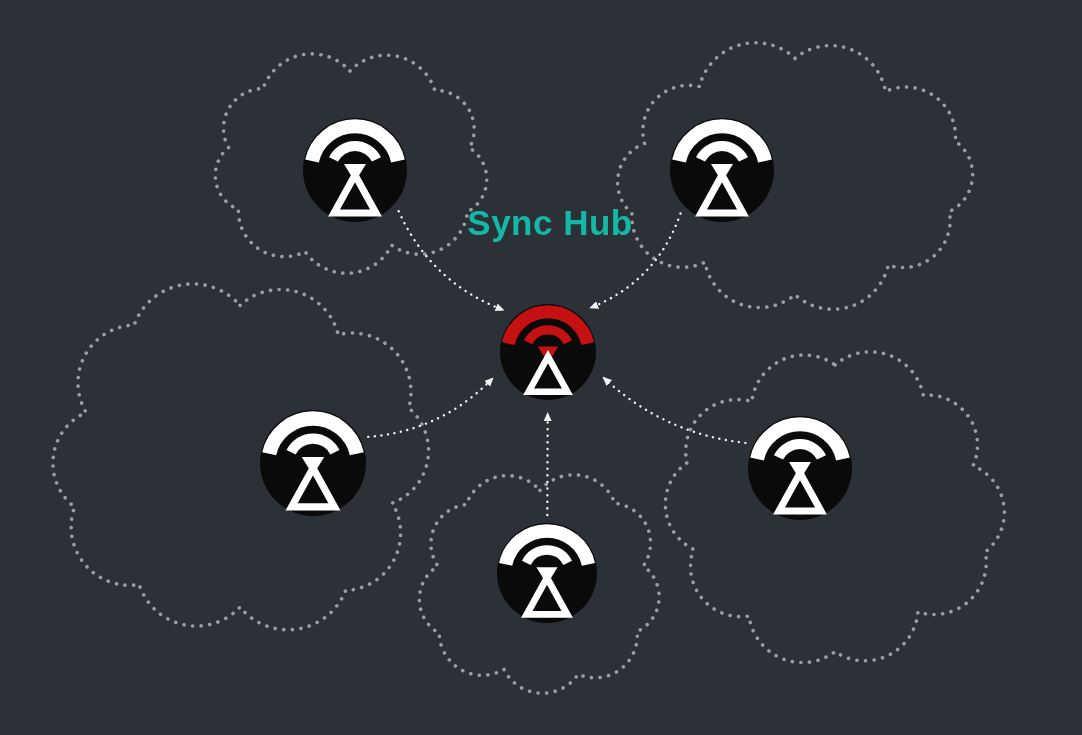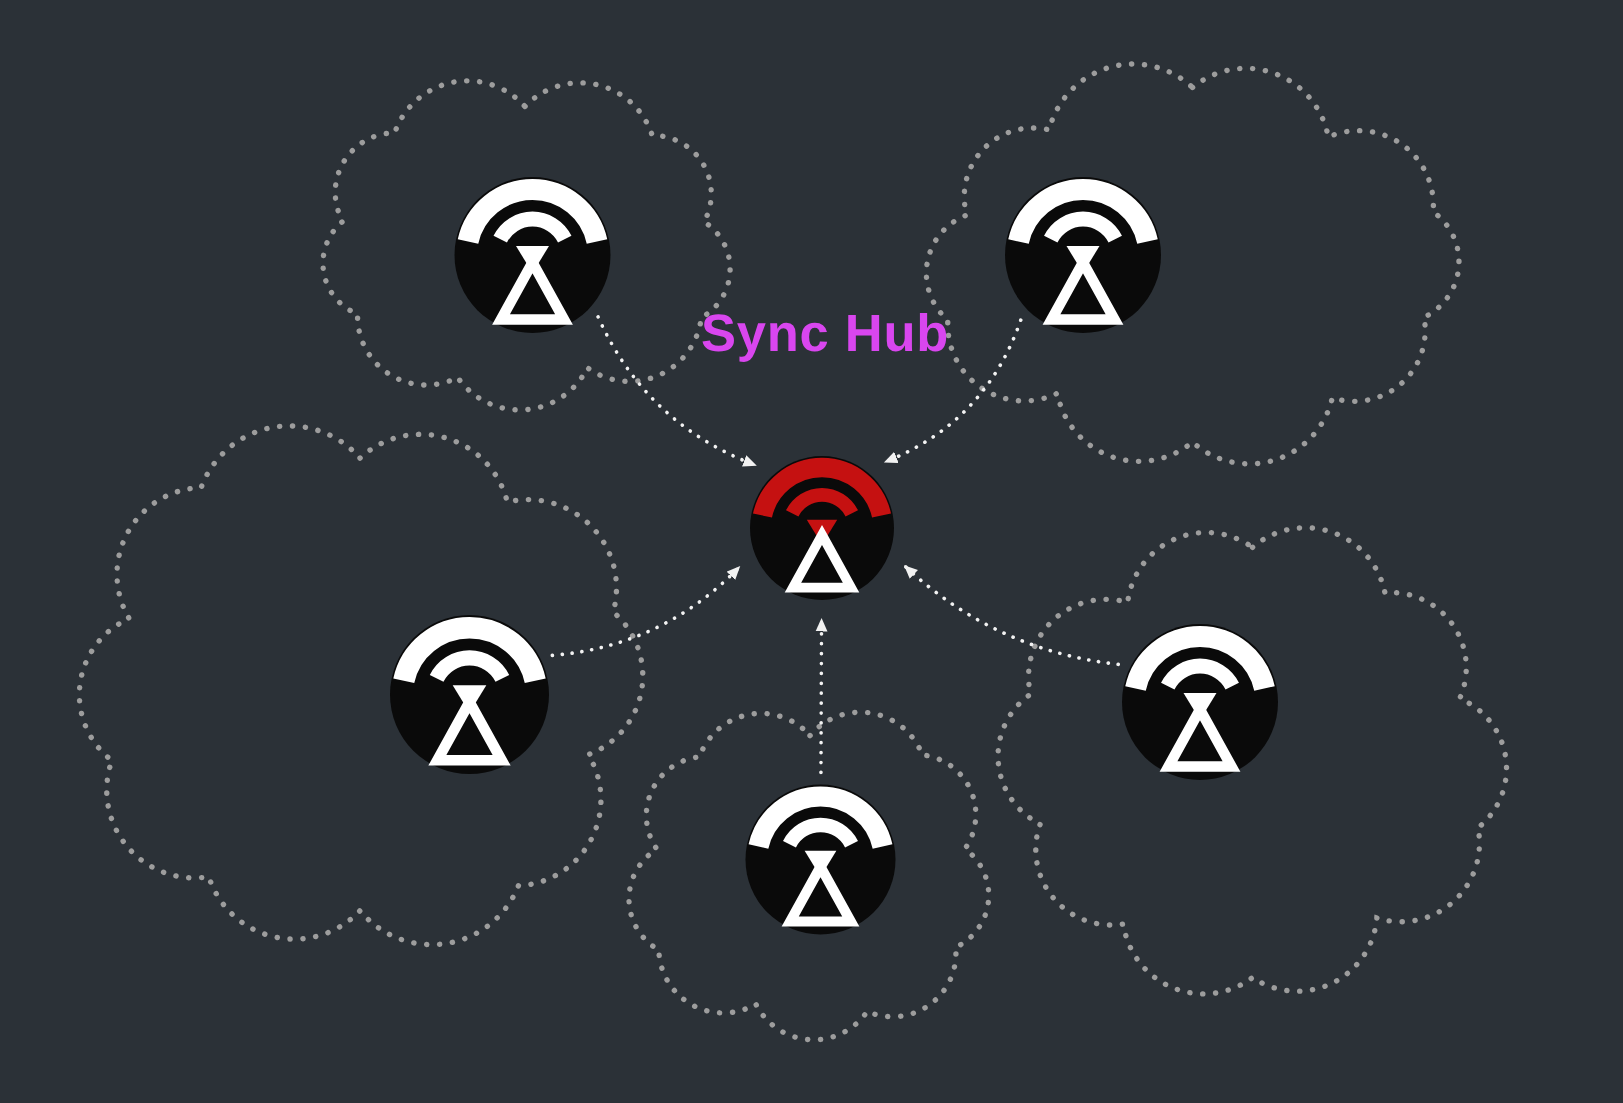--- a/index.html
+++ b/index.html
@@ -92,14 +92,14 @@
       <g transform="translate(548,352)">
         <circle r="48" fill="#0a0a0a"></circle>
         <g transform="scale(0.923)">
           <path d="M -43 -9 A 44 44 0 0 1 43 -9" stroke="#c51111" stroke-width="14" fill="none"></path>
           <path d="M -21.5 -10.6 A 24 24 0 0 1 21.5 -10.6" stroke="#c51111" stroke-width="10" fill="none"></path>
           <path d="M 0 12 L -11 -6 L 11 -6 Z" fill="#c51111"></path>
           <path d="M 0 5 L 21 43 L -21 43 Z" stroke="#ffffff" stroke-width="7" fill="none"></path>
         </g>
       </g>
     </svg>
-  <div class="diagram-title" style="color: #d946ef;">Sync Hub</div>
+  <div class="diagram-title" style="color: #14b8a6;">Sync Hub</div>
 </div>
 
 </body></html>

